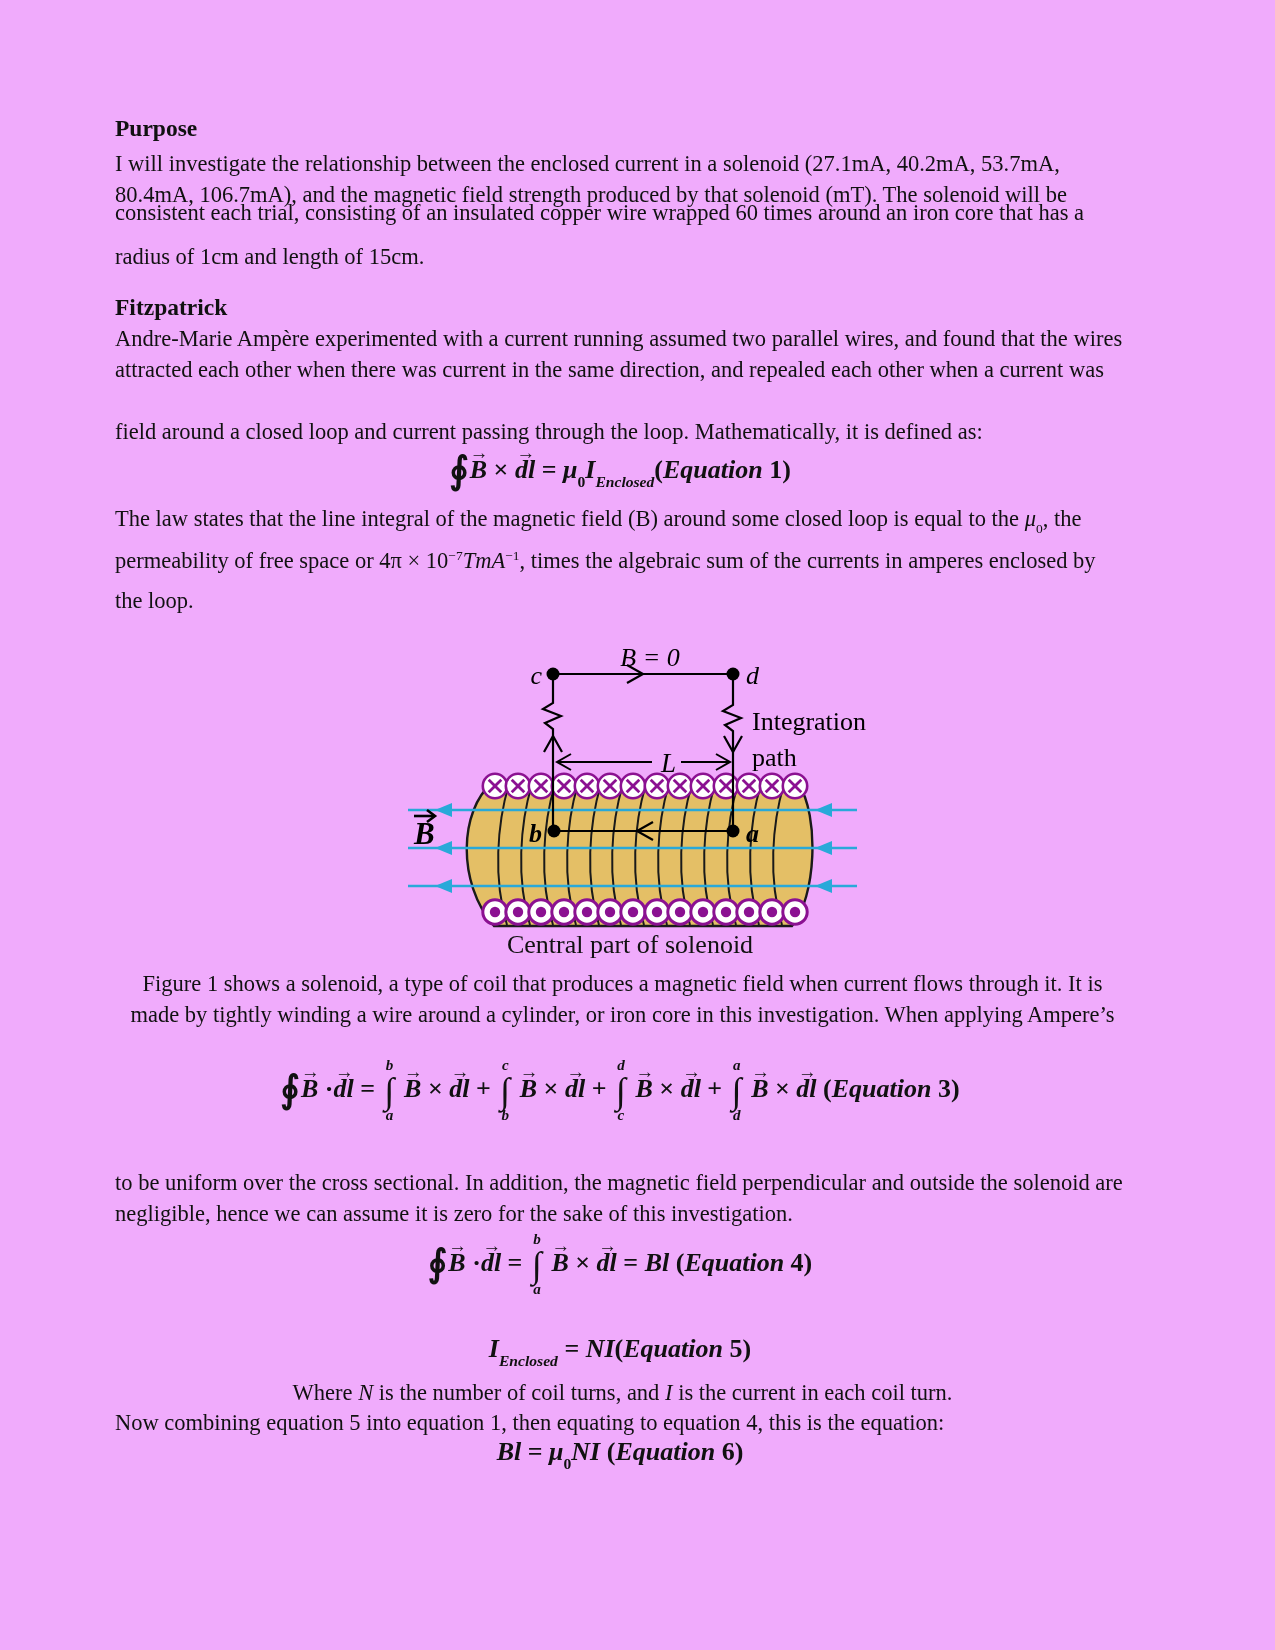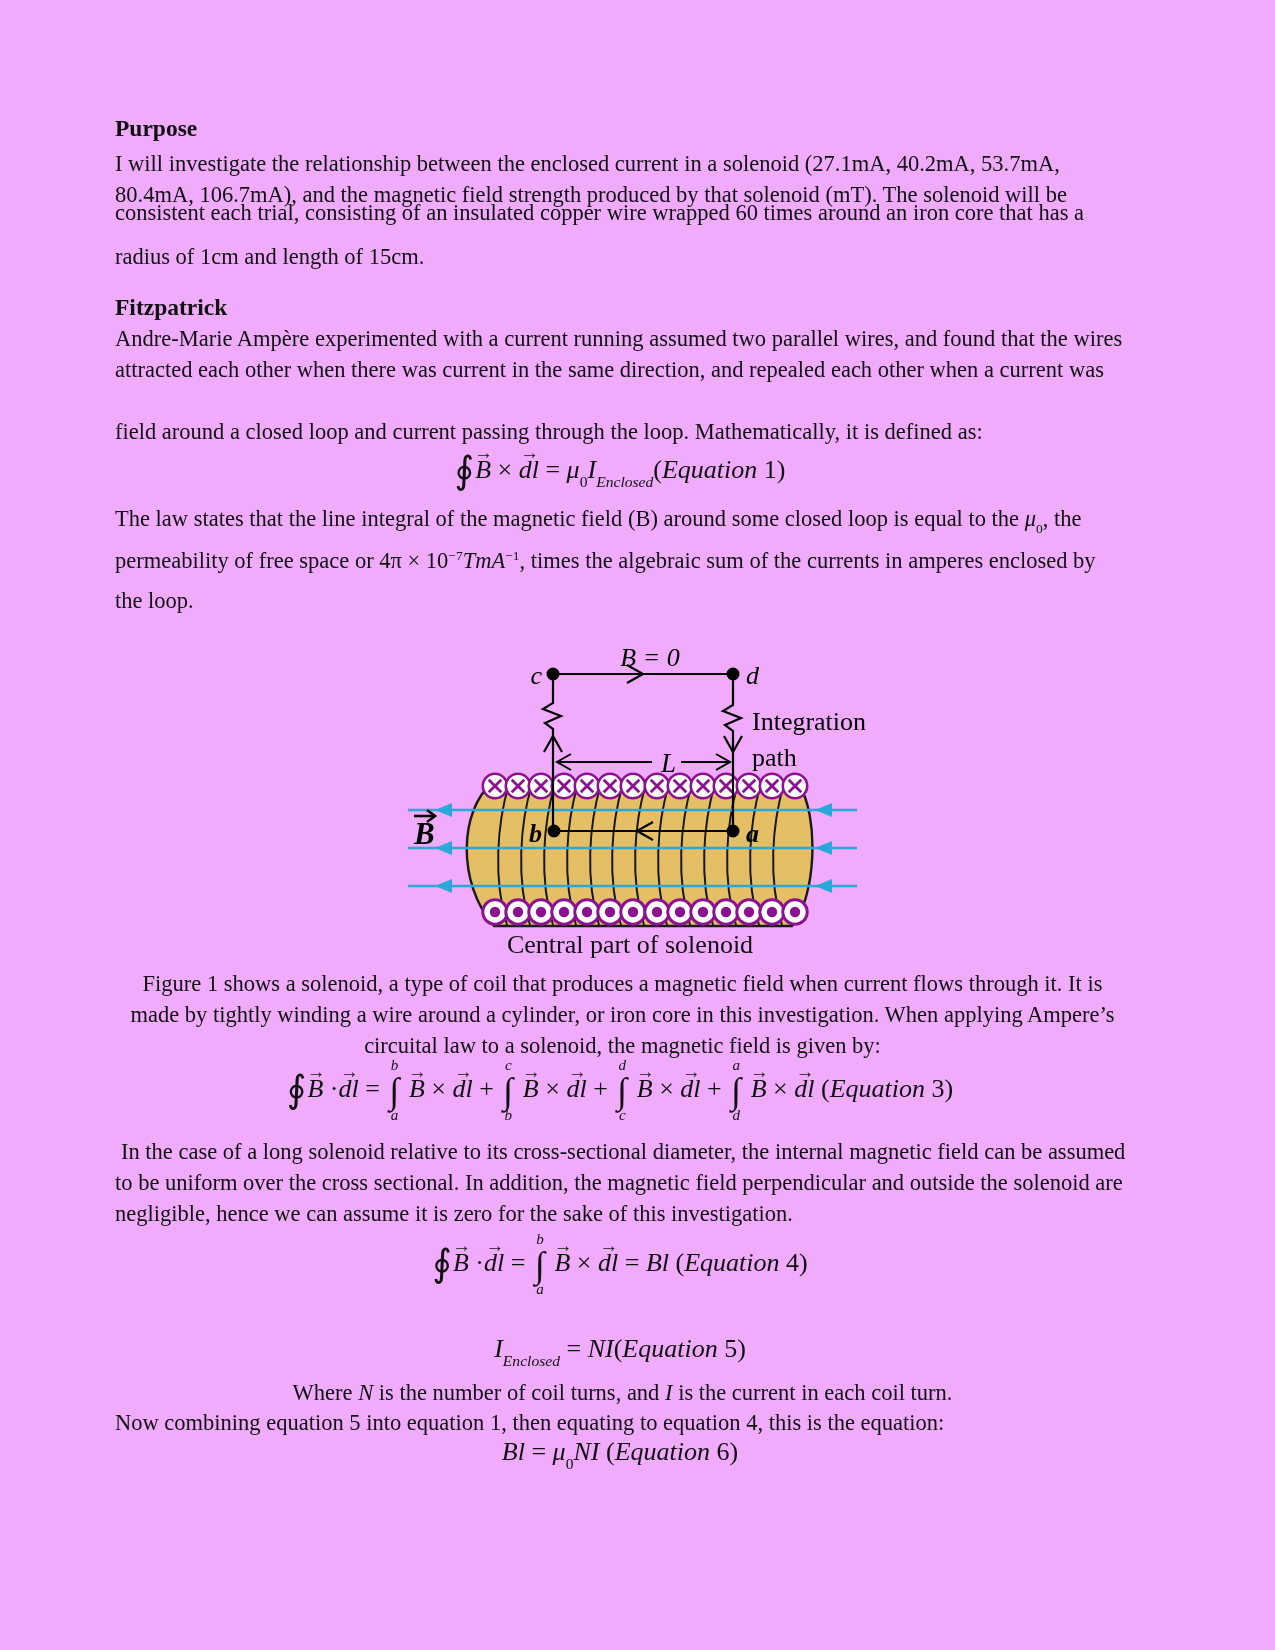--- a/index.html
+++ b/index.html
@@ -3,21 +3,21 @@
 <meta charset="utf-8">
 <style>
   html,body{margin:0;padding:0;background:#888;}
   .page{position:relative;width:1275px;height:1650px;background:#f0abfc;
         font-family:"Liberation Serif",serif;color:#111;overflow:hidden;margin:0 auto;}
   .t{position:absolute;white-space:nowrap;font-size:22.5px;line-height:27px;}
   .l{left:115px;}
   .c{left:0;width:1245px;text-align:center;}
   .h{font-weight:700;font-size:23.5px;}
   .cap{font-style:italic;font-size:23.5px;}
-  .eq{position:absolute;left:0;width:1240px;text-align:center;font-size:26px;white-space:nowrap;}
+  .eq{position:absolute;left:0;width:1240px;text-align:center;font-size:26px;white-space:nowrap;font-weight:bold;}
   .oint{font-size:1.45em;line-height:1;vertical-align:-0.12em;margin-right:1px;}
   .vec{position:relative;display:inline-block;font-style:italic;}
   .vec::before{content:"→";position:absolute;left:54%;transform:translateX(-50%);
                top:-0.72em;font-size:0.72em;font-style:normal;}
   .ilim{display:inline-flex;flex-direction:column;align-items:center;
         vertical-align:middle;line-height:1;margin:0 3px;}
   .ilim .lt,.ilim .lb{font-size:0.58em;font-style:italic;line-height:1.05;}
   .ilim .is{font-size:1.4em;line-height:0.95;}
   .ls{font-size:0.6em;vertical-align:-0.55em;line-height:0;}
   .hs{font-size:0.6em;vertical-align:0.6em;line-height:0;}
@@ -164,41 +164,39 @@
       <text x="162" y="232" text-anchor="end" font-style="italic" font-weight="bold">b</text>
       <text x="366" y="232" font-style="italic" font-weight="bold">a</text>
       <text x="34" y="234" font-style="italic" font-weight="bold" font-size="31">B</text>
     </g>
   </svg>
 
   <div class="t" style="top:931px;left:0;width:1260px;text-align:center;font-size:26px">Central part of solenoid</div>
 
   <div class="t c" style="top:970px">Figure 1 shows a solenoid, a type of coil that produces a magnetic field when current flows through it. It is</div>
   <div class="t c" style="top:1001px">made by tightly winding a wire around a cylinder, or iron core in this investigation. When applying Ampere’s</div>
-  <div class="t c" style="top:1032px">circuital law to a solenoid, the magnetic field is given by:</div>
 
   <div class="eq" style="top:1058px"><span class="oint">∮</span><span class="vec">B</span> ·<span class="vec">dl</span> = <span class="ilim">
         <span class="lt">b</span>
         <span class="is">∫</span>
         <span class="lb">a</span>
       </span> <span class="vec">B</span> × <span class="vec">dl</span> + <span class="ilim">
         <span class="lt">c</span>
         <span class="is">∫</span>
         <span class="lb">b</span>
       </span> <span class="vec">B</span> × <span class="vec">dl</span> + <span class="ilim">
         <span class="lt">d</span>
         <span class="is">∫</span>
         <span class="lb">c</span>
       </span> <span class="vec">B</span> × <span class="vec">dl</span> + <span class="ilim">
         <span class="lt">a</span>
         <span class="is">∫</span>
         <span class="lb">d</span>
       </span> <span class="vec">B</span> × <span class="vec">dl</span> (<i>Equation</i> 3)</div>
 
-  <div class="t" style="top:1138px;left:121px">In the case of a long solenoid relative to its cross-sectional diameter, the internal magnetic field can be assumed</div>
   <div class="t l" style="top:1169px">to be uniform over the cross sectional. In addition, the magnetic field perpendicular and outside the solenoid are</div>
   <div class="t l" style="top:1200px">negligible, hence we can assume it is zero for the sake of this investigation.</div>
 
   <div class="eq" style="top:1232px"><span class="oint">∮</span><span class="vec">B</span> ·<span class="vec">dl</span> = <span class="ilim">
         <span class="lt">b</span>
         <span class="is">∫</span>
         <span class="lb">a</span>
       </span> <span class="vec">B</span> × <span class="vec">dl</span> = <i>Bl</i> (<i>Equation</i> 4)</div>
 
 

